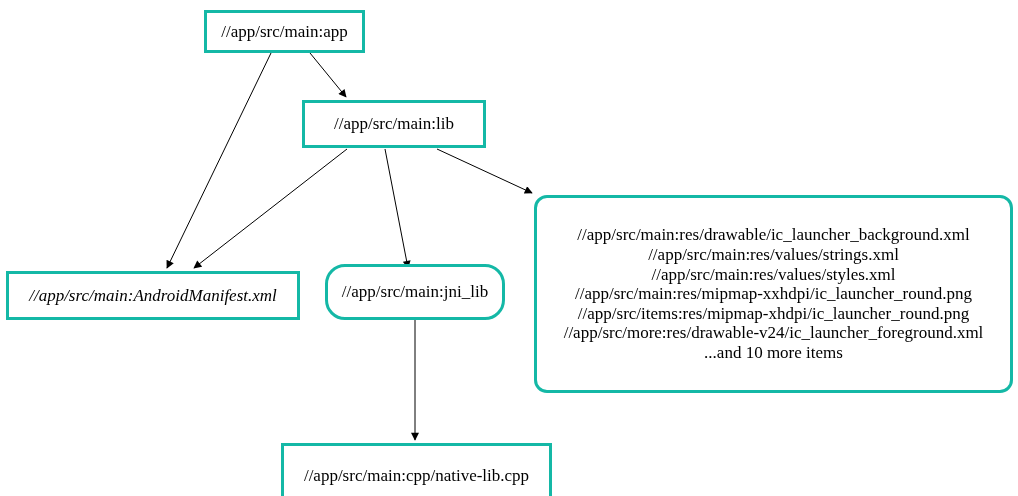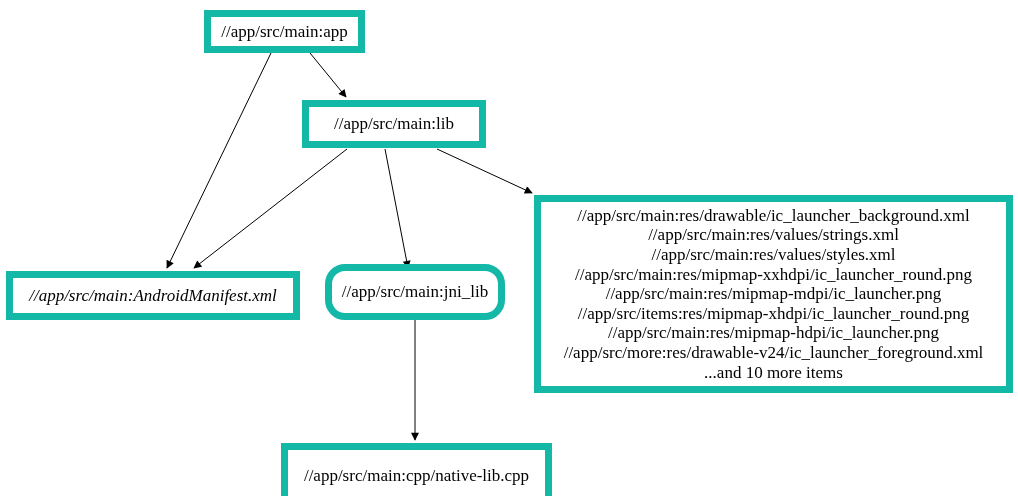--- a/index.html
+++ b/index.html
@@ -18,21 +18,21 @@
   }
   .edges {
     position: absolute;
     left: 0;
     top: 0;
     z-index: 0;
   }
   .node {
     position: absolute;
     box-sizing: border-box;
-    border: 7px solid #14b8a6;
+    border: 3px solid #14b8a6;
     background: #ffffff;
     display: flex;
     align-items: center;
     justify-content: center;
     font-size: 17px;
     white-space: nowrap;
     z-index: 1;
     text-align: center;
   }
   .node.multiline {
@@ -70,28 +70,26 @@
   </div>
 
   <div class="node" style="left:6px; top:271px; width:294px; height:49px;font-style:italic;">
     <span>//app/src/main:AndroidManifest.xml</span>
   </div>
 
   <div class="node" style="left:325px; top:264px; width:180px; height:56px;border-radius:20px;">
     <span>//app/src/main:jni_lib</span>
   </div>
 
-  <div class="node multiline" style="left:534px; top:195px; width:479px; height:198px;">
+  <div class="node multiline" style="left:534px; top:195px; width:479px; height:198px;border-radius:13px;">
     <div>//app/src/main:res/drawable/ic_launcher_background.xml</div>
     <div>//app/src/main:res/values/strings.xml</div>
     <div>//app/src/main:res/values/styles.xml</div>
     <div>//app/src/main:res/mipmap-xxhdpi/ic_launcher_round.png</div>
-    <div>//app/src/main:res/mipmap-mdpi/ic_launcher.png</div>
     <div>//app/src/items:res/mipmap-xhdpi/ic_launcher_round.png</div>
-    <div>//app/src/main:res/mipmap-hdpi/ic_launcher.png</div>
     <div>//app/src/more:res/drawable-v24/ic_launcher_foreground.xml</div>
     <div>...and 10 more items</div>
   </div>
 
   <div class="node" style="left:281px; top:443px; width:271px; height:66px;">
     <span>//app/src/main:cpp/native-lib.cpp</span>
   </div>
 
 </div>
 

